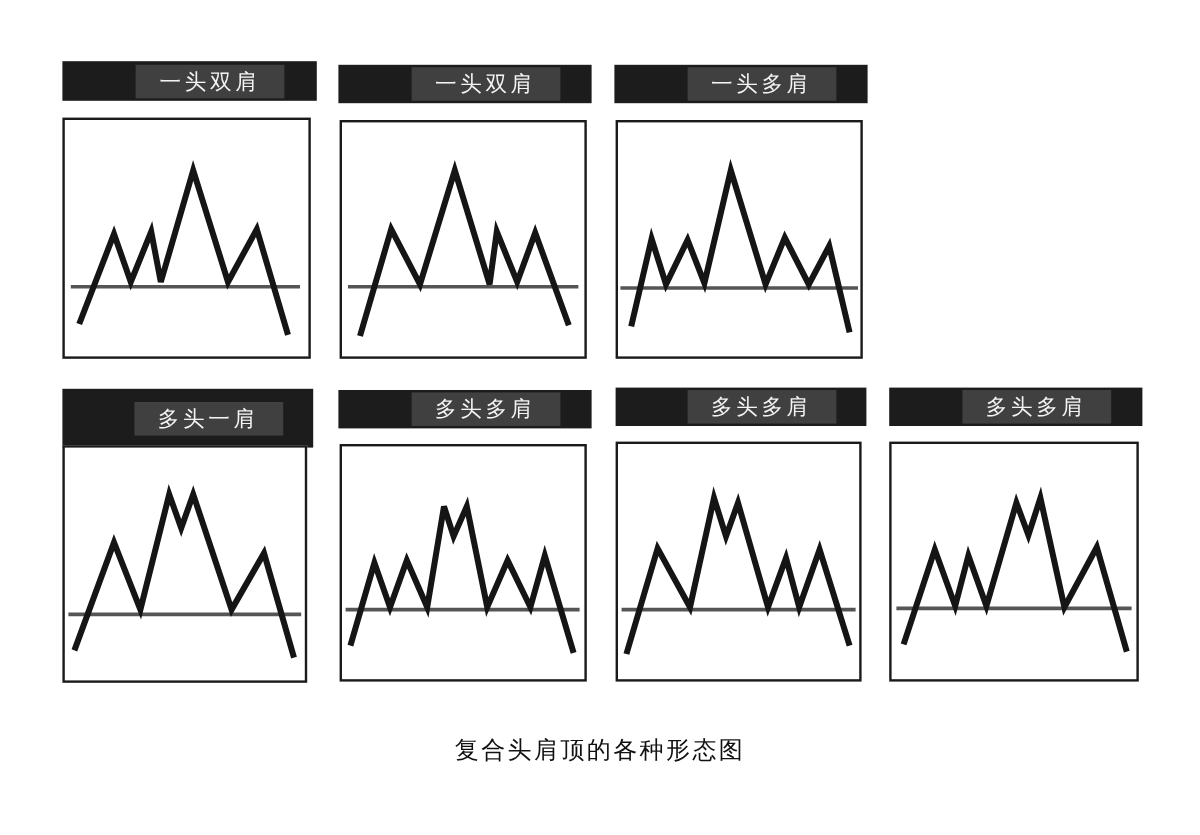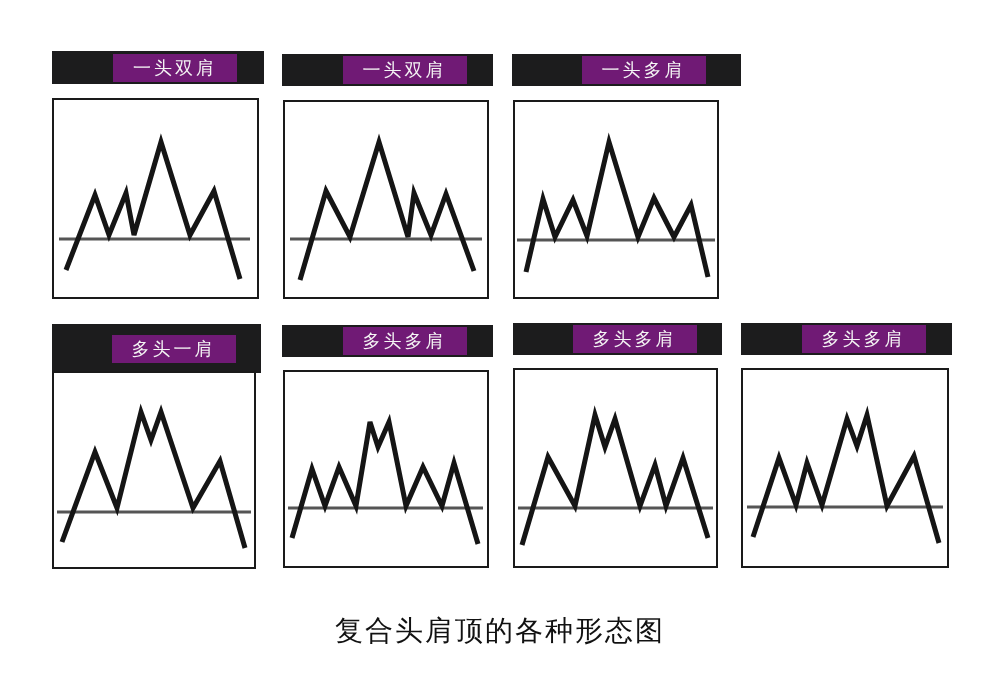--- a/index.html
+++ b/index.html
@@ -1,39 +1,39 @@
 <!DOCTYPE html>
 <html><head>
 <meta charset="utf-8">
 <style>
   html, body { margin:0; padding:0; background:#ffffff; }
   body { width:1000px; height:696px; position:relative; overflow:hidden;
          font-family:"DejaVu Serif", serif; }
   .label { position:absolute; background:#1c1c1d; color:#f4f4f4;
            display:flex; align-items:center; justify-content:center;
            font-size:18px; letter-spacing:3px; box-sizing:border-box; }
-  .label .inner { background:#701a75; padding:2px 20px;margin-left:34px; }
+  .label .inner { background:#404040; padding:2px 20px;margin-left:34px; }
   .panel { position:absolute; border:2px solid #1a1a1a; background:#fff; box-sizing:border-box; }
   #overlay { position:absolute; left:0; top:0; }
   .title { position:absolute; left:0; width:1000px; top:612px; text-align:center;
-           font-size:28px; letter-spacing:2px; color:#111; }
+           font-size:20px; letter-spacing:2px; color:#111; }
 </style>
 </head>
 <body>
 
 <div id="panels">
     <div class="label" style="left: 52px; top: 51px; width: 212px; height: 33px;">
       <span class="inner">一头双肩</span>
     </div>
     <div class="panel" style="left: 52px; top: 98px; width: 207px; height: 201px;"></div>
     <div class="label" style="left: 282px; top: 54px; width: 211px; height: 32px;">
       <span class="inner">一头双肩</span>
     </div>
     <div class="panel" style="left: 283px; top: 100px; width: 206px; height: 199px;"></div>
-    <div class="label" style="left: 512px; top: 54px; width: 229px; height: 32px;">
+    <div class="label" style="left: 512px; top: 54px; width: 211px; height: 32px;">
       <span class="inner">一头多肩</span>
     </div>
     <div class="panel" style="left: 513px; top: 100px; width: 206px; height: 199px;"></div>
     <div class="label" style="left: 52px; top: 324px; width: 209px; height: 49px;">
       <span class="inner">多头一肩</span>
     </div>
     <div class="panel" style="left: 52px; top: 371px; width: 204px; height: 198px;"></div>
     <div class="label" style="left: 282px; top: 325px; width: 211px; height: 32px;">
       <span class="inner">多头多肩</span>
     </div>

